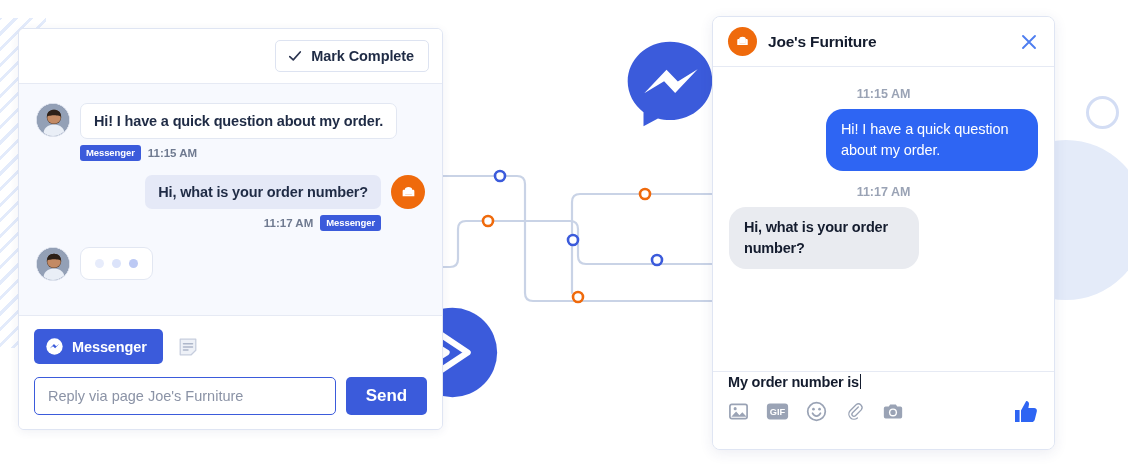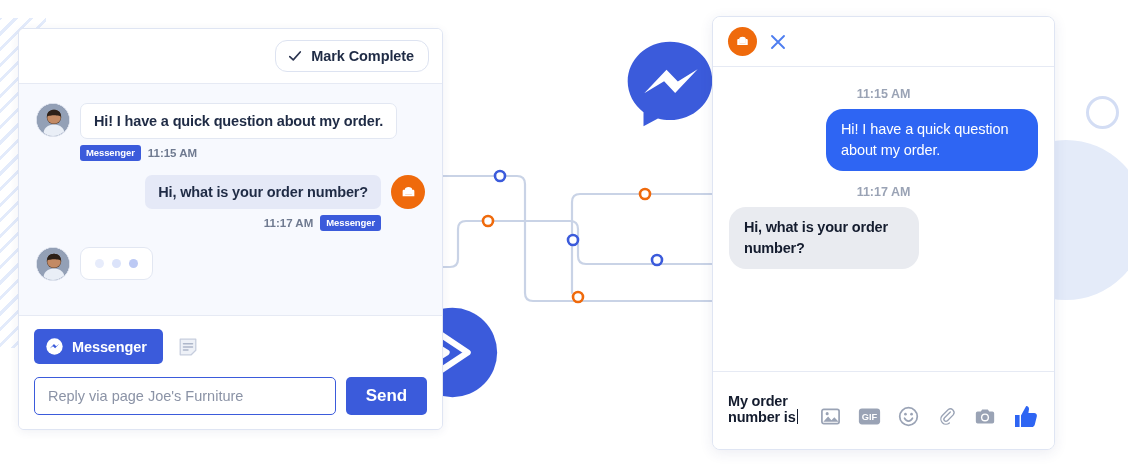--- a/index.html
+++ b/index.html
@@ -47,21 +47,21 @@
     box-shadow:0 2px 10px rgba(40,60,120,.07);
     z-index:4; display:flex; flex-direction:column; overflow:hidden;
   }
   .inbox-head{
     height:55px; flex:0 0 55px; border-bottom:1px solid #e6eaf4;
     display:flex; align-items:center; justify-content:flex-end; padding-right:13px;
     background:#fff;
   }
   .mark-complete{
     display:flex; align-items:center; gap:9px;
-    border:1px solid #dde3f1; border-radius:12px; background:#fff;
+    border:1px solid #dde3f1; border-radius:5px; background:#fff;
     padding:7px 14px 7px 12px; cursor:pointer;
   }
   .mark-complete .chk{ width:14px; height:14px; display:block; }
   .mark-complete span{ font-size:14.5px; font-weight:700; color:#1f2b45; letter-spacing:-.1px;}
 
   .thread{
     flex:1 1 auto; background:#f7f9fe; padding:19px 17px 10px 17px; position:relative;
   }
   .row{ display:flex; align-items:flex-start; gap:10px; }
   .row.out{ justify-content:flex-end; }
@@ -158,21 +158,21 @@
     background:#2e65f3; color:#fff; border-radius:17px; padding:10px 15px;
     font-size:14.5px; line-height:1.45; max-width:212px; letter-spacing:-.1px;
   }
   .w-bub-grey{
     background:#e9ebf0; color:#141c2e; border-radius:17px; padding:10px 15px;
     font-size:14.5px; line-height:1.45; max-width:190px; font-weight:700; letter-spacing:-.2px;
   }
 
   .w-foot{
     flex:0 0 78px; border-top:1px solid #e6eaf4; background:#fff;
-    padding:21px 15px 10px; display:flex; flex-direction:row; gap:9px;
+    padding:2px 15px 10px; display:flex; flex-direction:column; gap:9px;
   }
   .w-draft{ font-size:14.5px; font-weight:700; color:#141c2e; letter-spacing:-.2px; position:relative; }
   .w-caret{
     display:inline-block; width:1.5px; height:15px; background:#141c2e;
     vertical-align:-2px; margin-left:1px;
   }
   .w-icons{ display:flex; align-items:center; gap:17px; }
   .w-icons .ic{ cursor:pointer; display:block; }
   .w-thumb{ margin-left:auto; cursor:pointer; display:block; }
 </style>
@@ -299,20 +299,21 @@
 
   <div class="widget">
 
     <div class="w-head">
       <div class="w-logo">
         <svg viewBox="0 0 24 24" width="17" height="17">
           <path d="M4.6 10.2c0-.9.7-1.6 1.6-1.6s1.6.7 1.6 1.6v4.4h8.4v-4.4c0-.9.7-1.6 1.6-1.6s1.6.7 1.6 1.6v6.6H4.6v-6.6z" fill="#fff"></path>
           <path d="M7.3 8.3c0-2 2.1-3.1 4.7-3.1s4.7 1.1 4.7 3.1v6.3H7.3V8.3z" fill="#fff"></path>
         </svg>
       </div>
+      <div class="w-title">Joe's Furniture</div>
       <svg class="w-close" viewBox="0 0 20 20">
         <path d="M4 4 L16 16 M16 4 L4 16" stroke="#4e7ef0" stroke-width="1.9" stroke-linecap="round"></path>
       </svg>
     </div>
 
     <div class="w-body">
 
 
       <div class="w-time">11:15 AM</div>
       <div class="w-row right">

